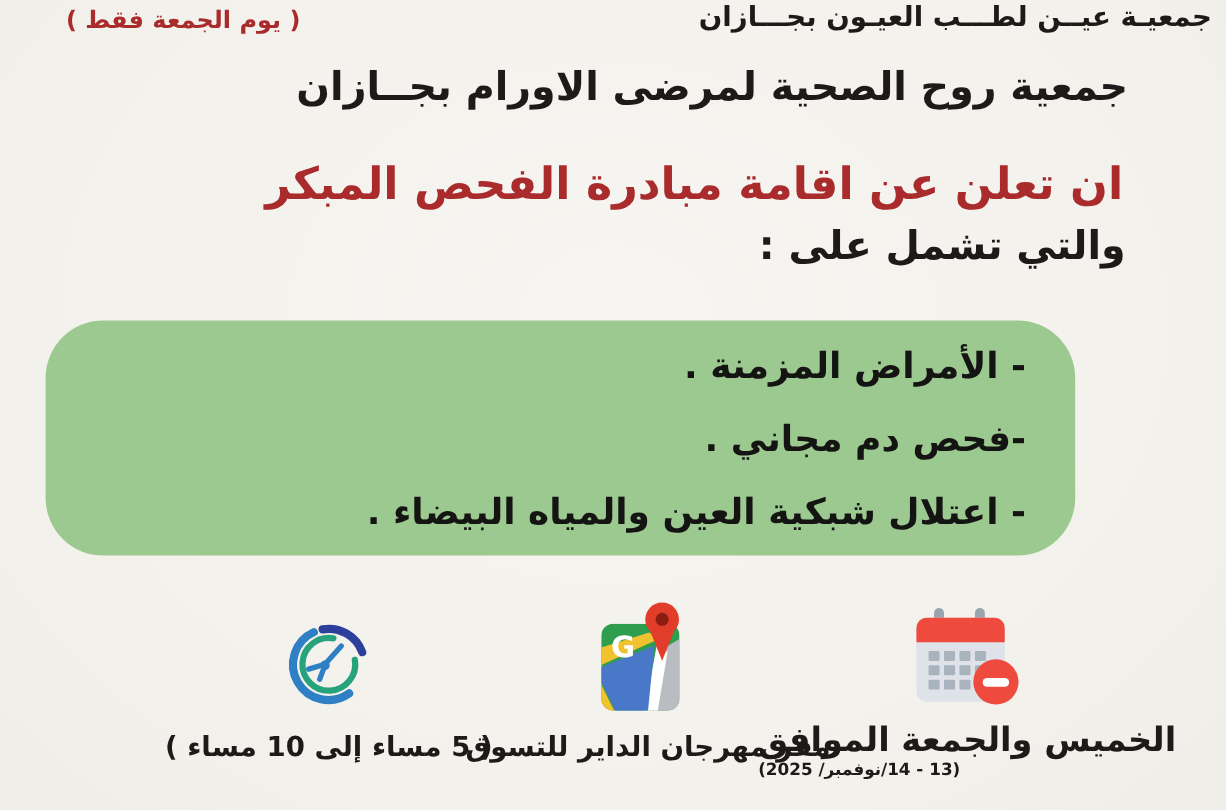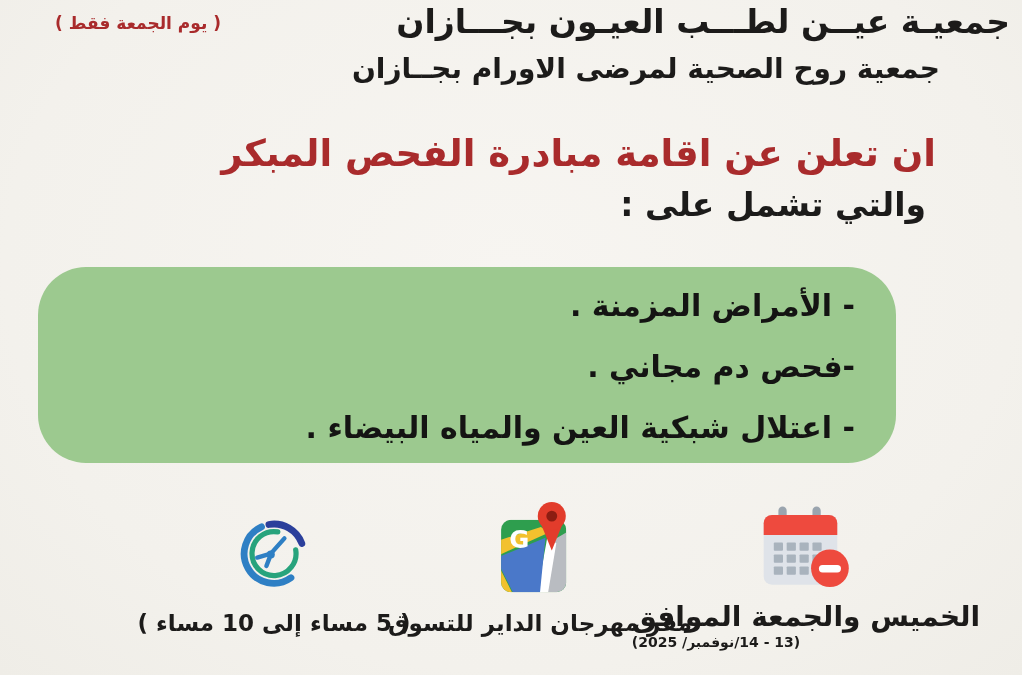--- a/index.html
+++ b/index.html
@@ -12,32 +12,32 @@
     position:relative;
     color:#1c1b1a;
   }
   .canvas{position:absolute;inset:0;}
 
   
   .line1{
     position:absolute;top:2px;right:12px;left:55px;
     display:flex;justify-content:space-between;align-items:center;
   }
-  .org1{font-size:33px;font-weight:bold;letter-spacing:0;white-space:nowrap;}
-  .org1-note{font-size:17px;font-weight:bold;color:#a92b2c;white-space:nowrap;padding-top:2px;}
+  .org1{font-size:23px;font-weight:bold;letter-spacing:0;white-space:nowrap;}
+  .org1-note{font-size:20px;font-weight:bold;color:#a92b2c;white-space:nowrap;padding-top:2px;}
   .line2{
     position:absolute;top:52px;right:82px;
-    font-size:28px;font-weight:bold;white-space:nowrap;
+    font-size:33px;font-weight:bold;white-space:nowrap;
   }
   .heading{
     position:absolute;top:132px;right:86px;
     font-size:37px;font-weight:bold;color:#a92b2c;white-space:nowrap;
   }
   .sub{
-    position:absolute;top:185px;right:96px;
+    position:absolute;top:185px;right:84px;
     font-size:33px;font-weight:bold;white-space:nowrap;
   }
 
   
   .green-box{
     position:absolute;top:267px;right:126px;width:858px;height:196px;
     background:#9cc98f;border-radius:48px;
     padding:8px 41px 0 20px;box-sizing:border-box;
   }
   .service-item{

